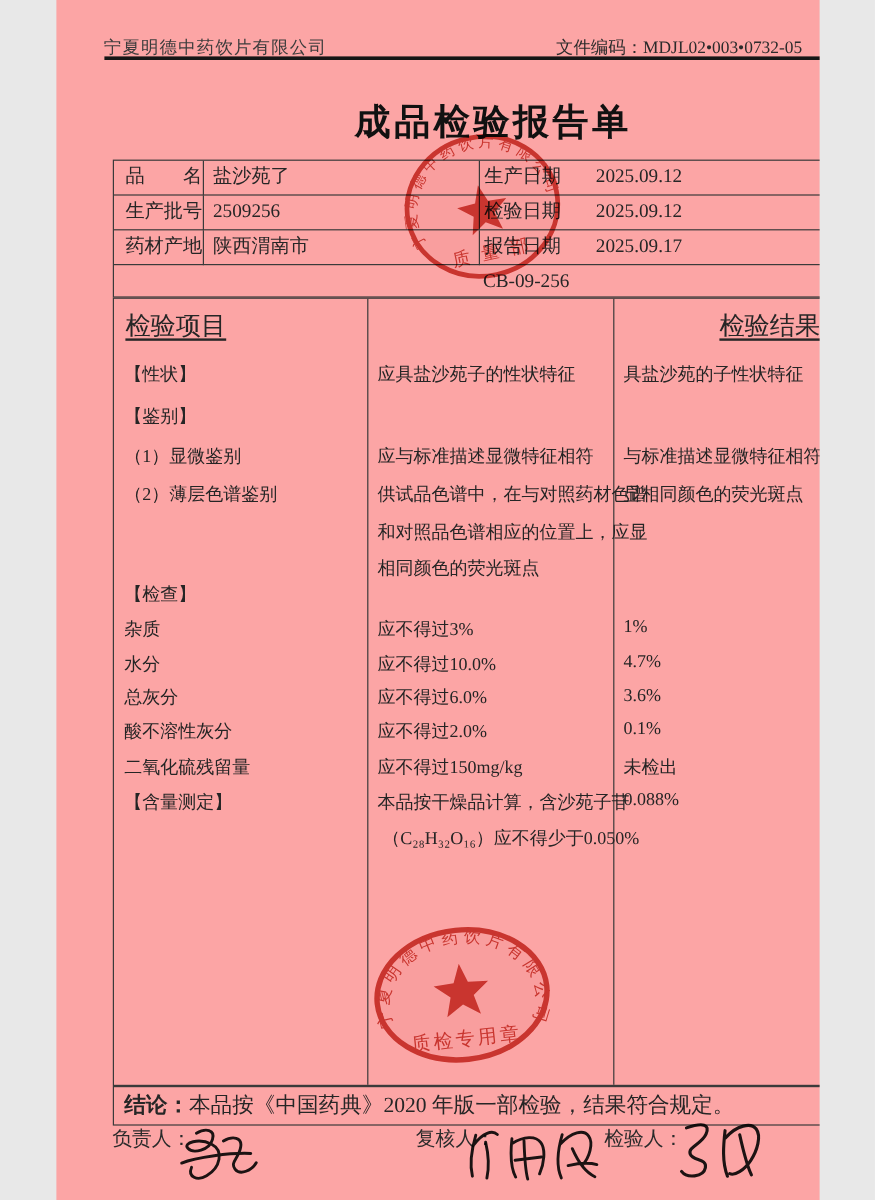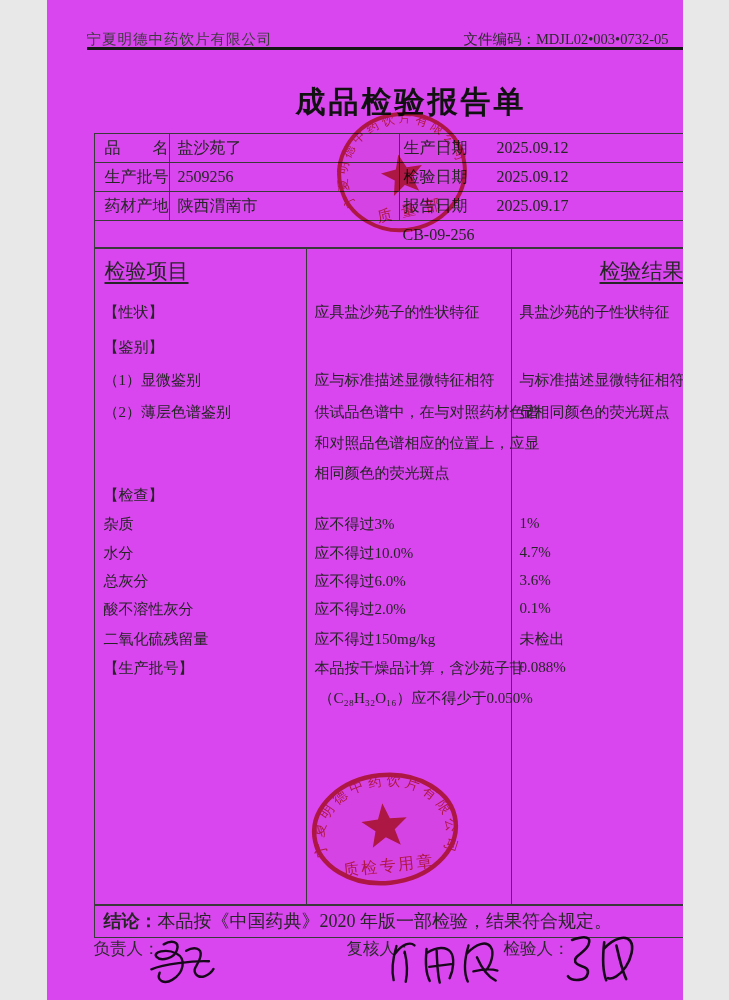--- a/index.html
+++ b/index.html
@@ -1,16 +1,16 @@
 <!DOCTYPE html>
 <html><head>
 <meta charset="utf-8">
 <style>
   html,body{margin:0;padding:0;background:#e8e8e8;}
-  .page{position:relative;width:636px;height:1000px;background:#d946ef;margin:0 auto;
+  .page{position:relative;width:636px;height:1000px;background:#fca5a5;margin:0 auto;
         font-family:"Liberation Serif","DejaVu Serif",serif;color:#262626;overflow:hidden;}
   .abs{position:absolute;}
   
   .hdr-company{left:40px;top:30px;font-size:14.5px;color:#3c3c3c;letter-spacing:1px;}
   .hdr-code{right:14px;top:30px;font-size:14.5px;color:#2b2b2b;}
   .hdr-rule{left:40px;top:47px;width:687px;height:3px;background:#161616;}
   .doc-title{left:0;top:82px;width:729px;text-align:center;font-size:30px;font-weight:bold;
              letter-spacing:3px;color:#111;}
   
   .info-tbl{left:47px;top:133px;width:680px;height:115px;border:1px solid #3a3a3a;box-sizing:border-box;}
@@ -72,21 +72,21 @@
   <div class="abs tline" style="left:57px;top:303px;">【性状】</div>
   <div class="abs tline" style="left:57px;top:338px;">【鉴别】</div>
   <div class="abs tline" style="left:57px;top:371px;">（1）显微鉴别</div>
   <div class="abs tline" style="left:57px;top:403px;">（2）薄层色谱鉴别</div>
   <div class="abs tline" style="left:57px;top:486px;">【检查】</div>
   <div class="abs tline" style="left:57px;top:515px;">杂质</div>
   <div class="abs tline" style="left:57px;top:544px;">水分</div>
   <div class="abs tline" style="left:57px;top:572px;">总灰分</div>
   <div class="abs tline" style="left:57px;top:600px;">酸不溶性灰分</div>
   <div class="abs tline" style="left:57px;top:630px;">二氧化硫残留量</div>
-  <div class="abs tline" style="left:57px;top:659px;">【生产批号】</div>
+  <div class="abs tline" style="left:57px;top:659px;">【含量测定】</div>
 
   <div class="abs tline" style="left:268px;top:371px;">应与标准描述显微特征相符</div>
   <div class="abs tline" style="left:268px;top:303px;">应具盐沙苑子的性状特征</div>
   <div class="abs tline" style="left:268px;top:434px;">和对照品色谱相应的位置上，应显</div>
   <div class="abs tline" style="left:268px;top:403px;">供试品色谱中，在与对照药材色谱</div>
   <div class="abs tline" style="left:268px;top:464px;">相同颜色的荧光斑点</div>
   <div class="abs tline" style="left:268px;top:515px;">应不得过3%</div>
   <div class="abs tline" style="left:268px;top:544px;">应不得过10.0%</div>
   <div class="abs tline" style="left:268px;top:572px;">应不得过6.0%</div>
   <div class="abs tline" style="left:268px;top:600px;">应不得过2.0%</div>

